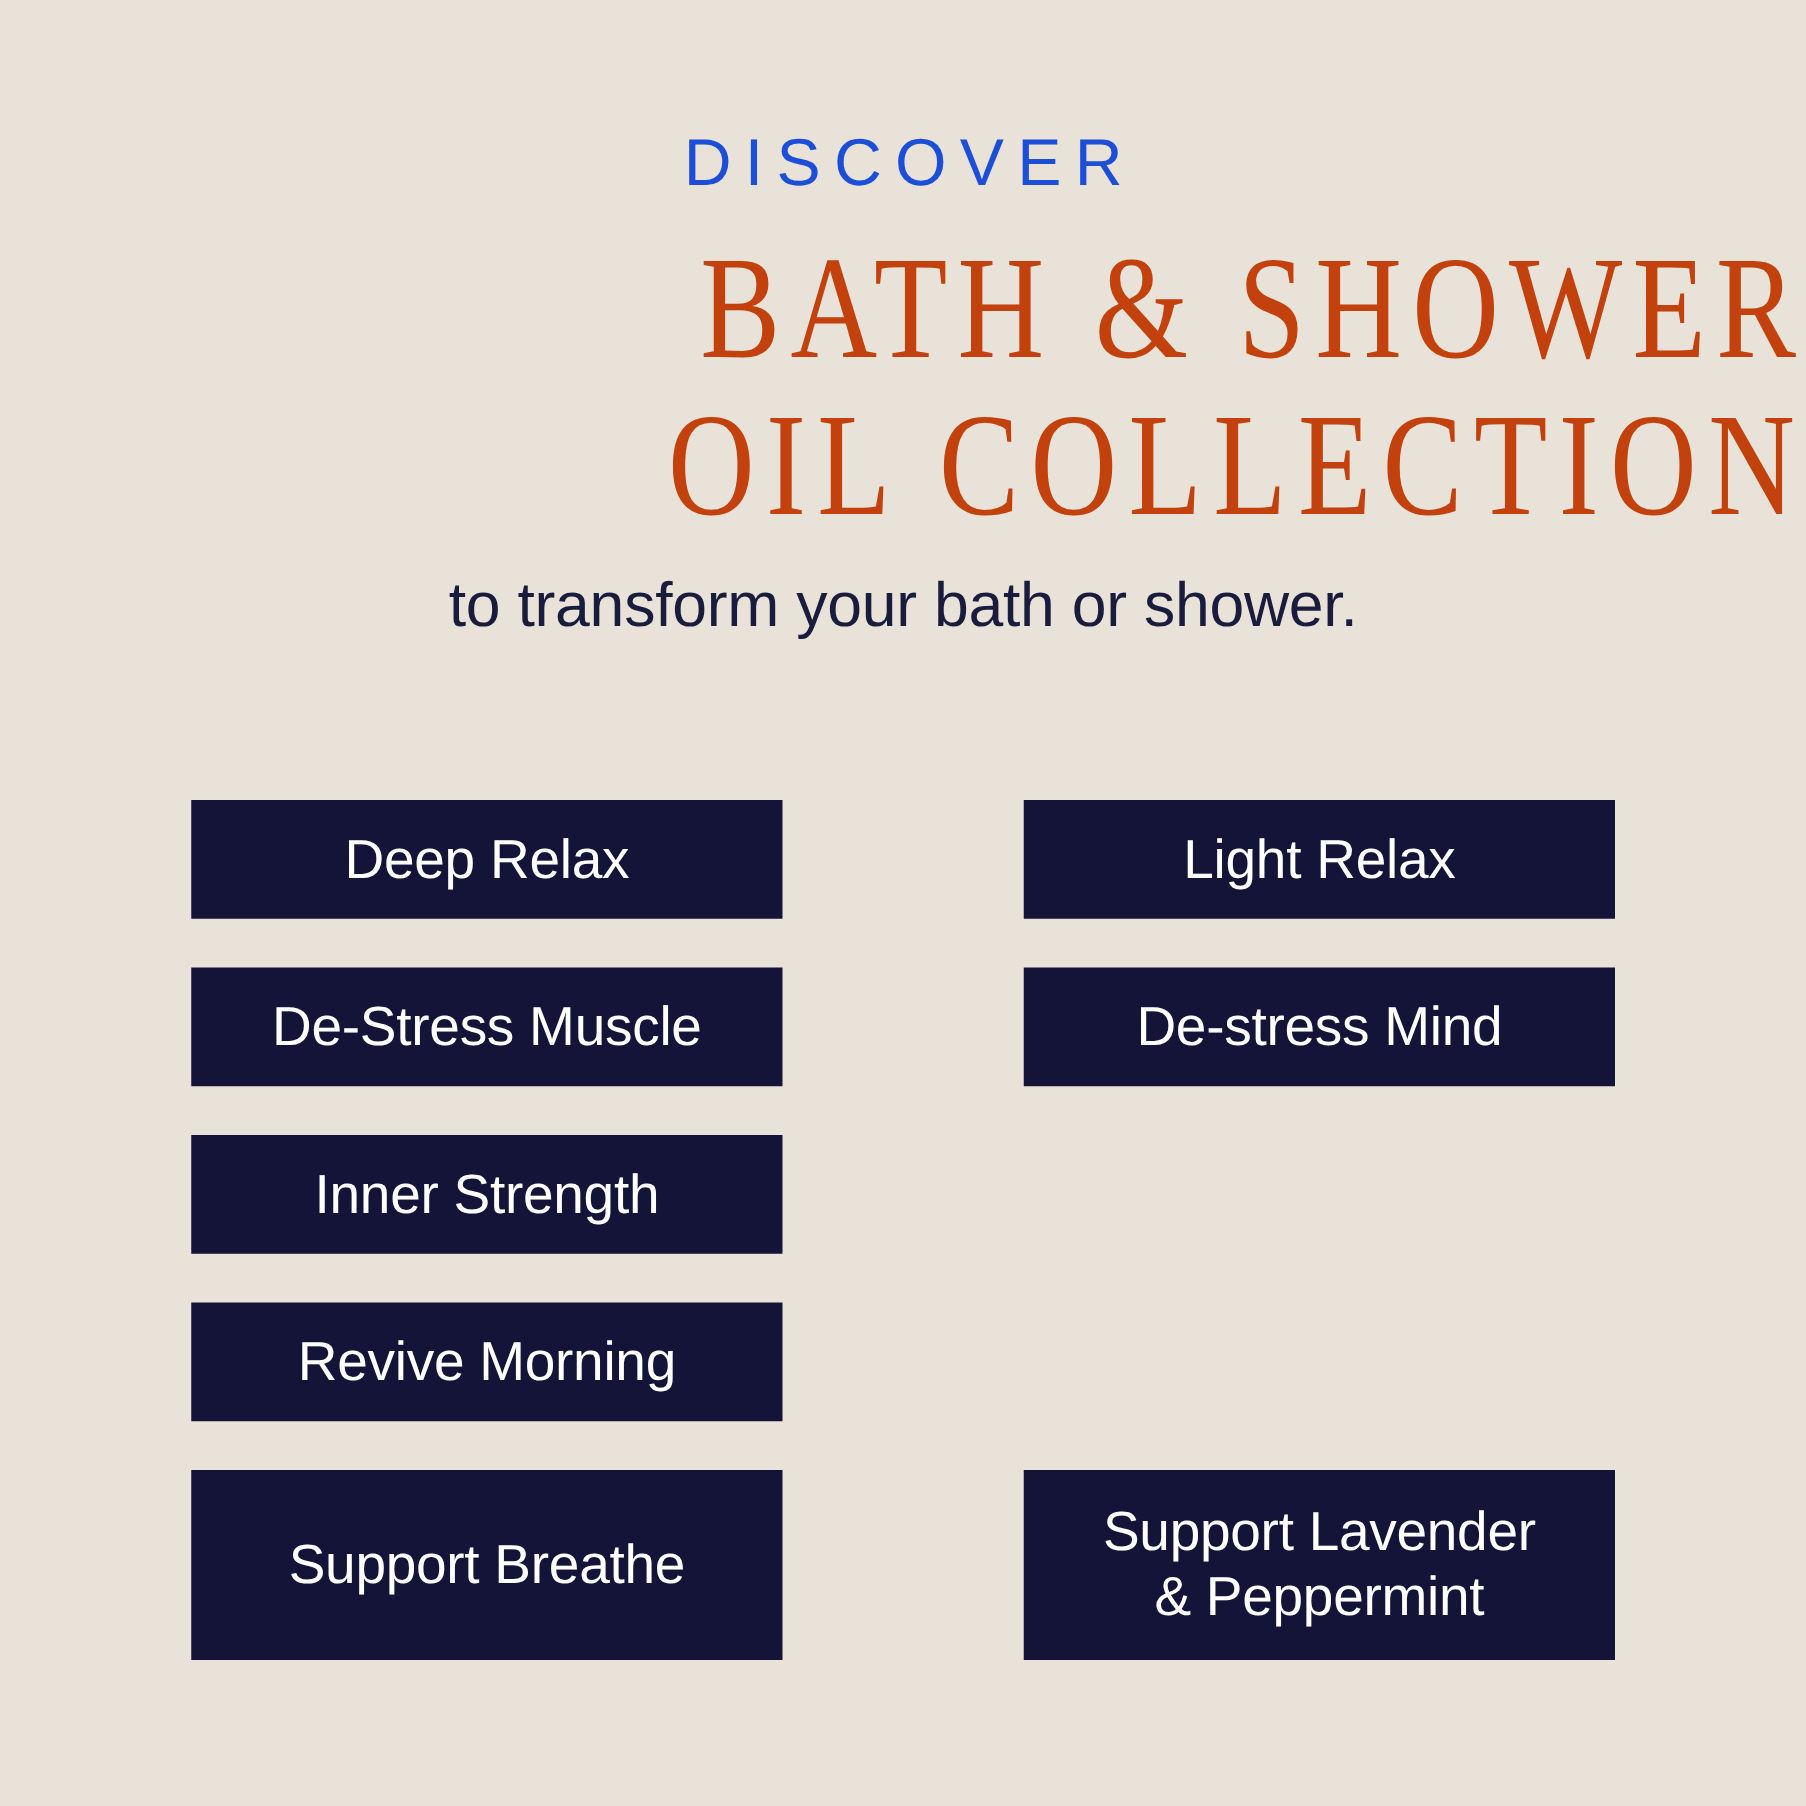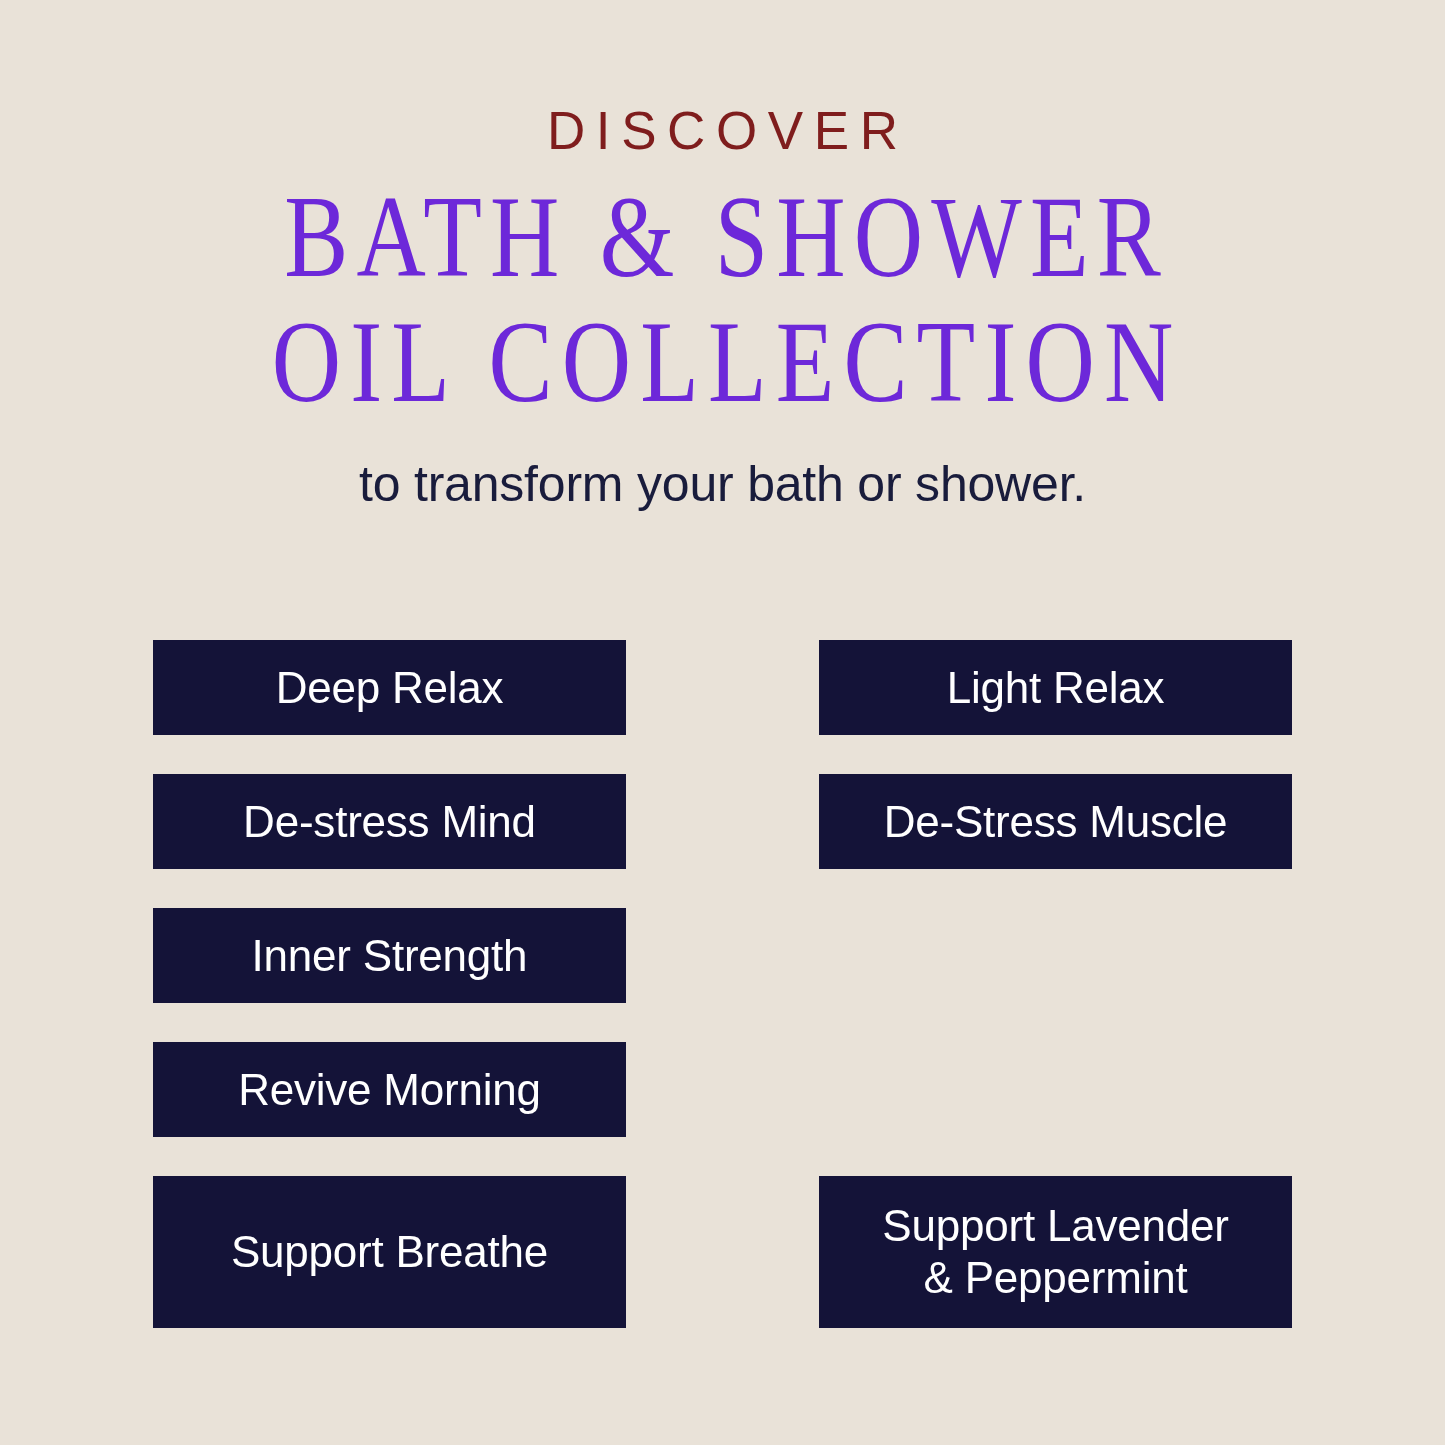--- a/index.html
+++ b/index.html
@@ -28,30 +28,31 @@
     top: 0;
     width: 1445px;
     text-align: center;
   }
   .eyebrow {
     margin-top: 104px;
     font-family: "Liberation Sans", sans-serif;
     font-size: 53px;
     font-weight: 300;
     letter-spacing: 0.20em;
-    color: #7f1d1d;
+    color: #1d4ed8;
     line-height: 1;
     text-indent: 0.20em;
   }
   .title {
     font-family: "Liberation Serif", serif;
-    color: #6d28d9;
+    color: #c2410c;
     font-weight: 400;
     line-height: 1.03;
-    margin-top: 20px;
+    margin-top: 30px;
+    text-align: right;
   }
   .title-line {
     display: block;
     font-size: 96px;
     letter-spacing: 0.085em;
     text-indent: 0.085em;
     transform: scaleY(1.22);
     transform-origin: center top;
     margin-bottom: 26px;
   }
@@ -145,24 +146,24 @@
       <div class="chip">
         <span>Deep Relax</span>
       </div>
       <div class="chip">
         <span>Light Relax</span>
       </div>
     </div>
 
     <div class="grid-row">
       <div class="chip">
-        <span>De-stress Mind</span>
+        <span>De-Stress Muscle</span>
       </div>
       <div class="chip">
-        <span>De-Stress Muscle</span>
+        <span>De-stress Mind</span>
       </div>
     </div>
 
     <div class="grid-row">
       <div class="chip">
         <span>Inner Strength</span>
       </div>
     </div>
 
     <div class="grid-row">

